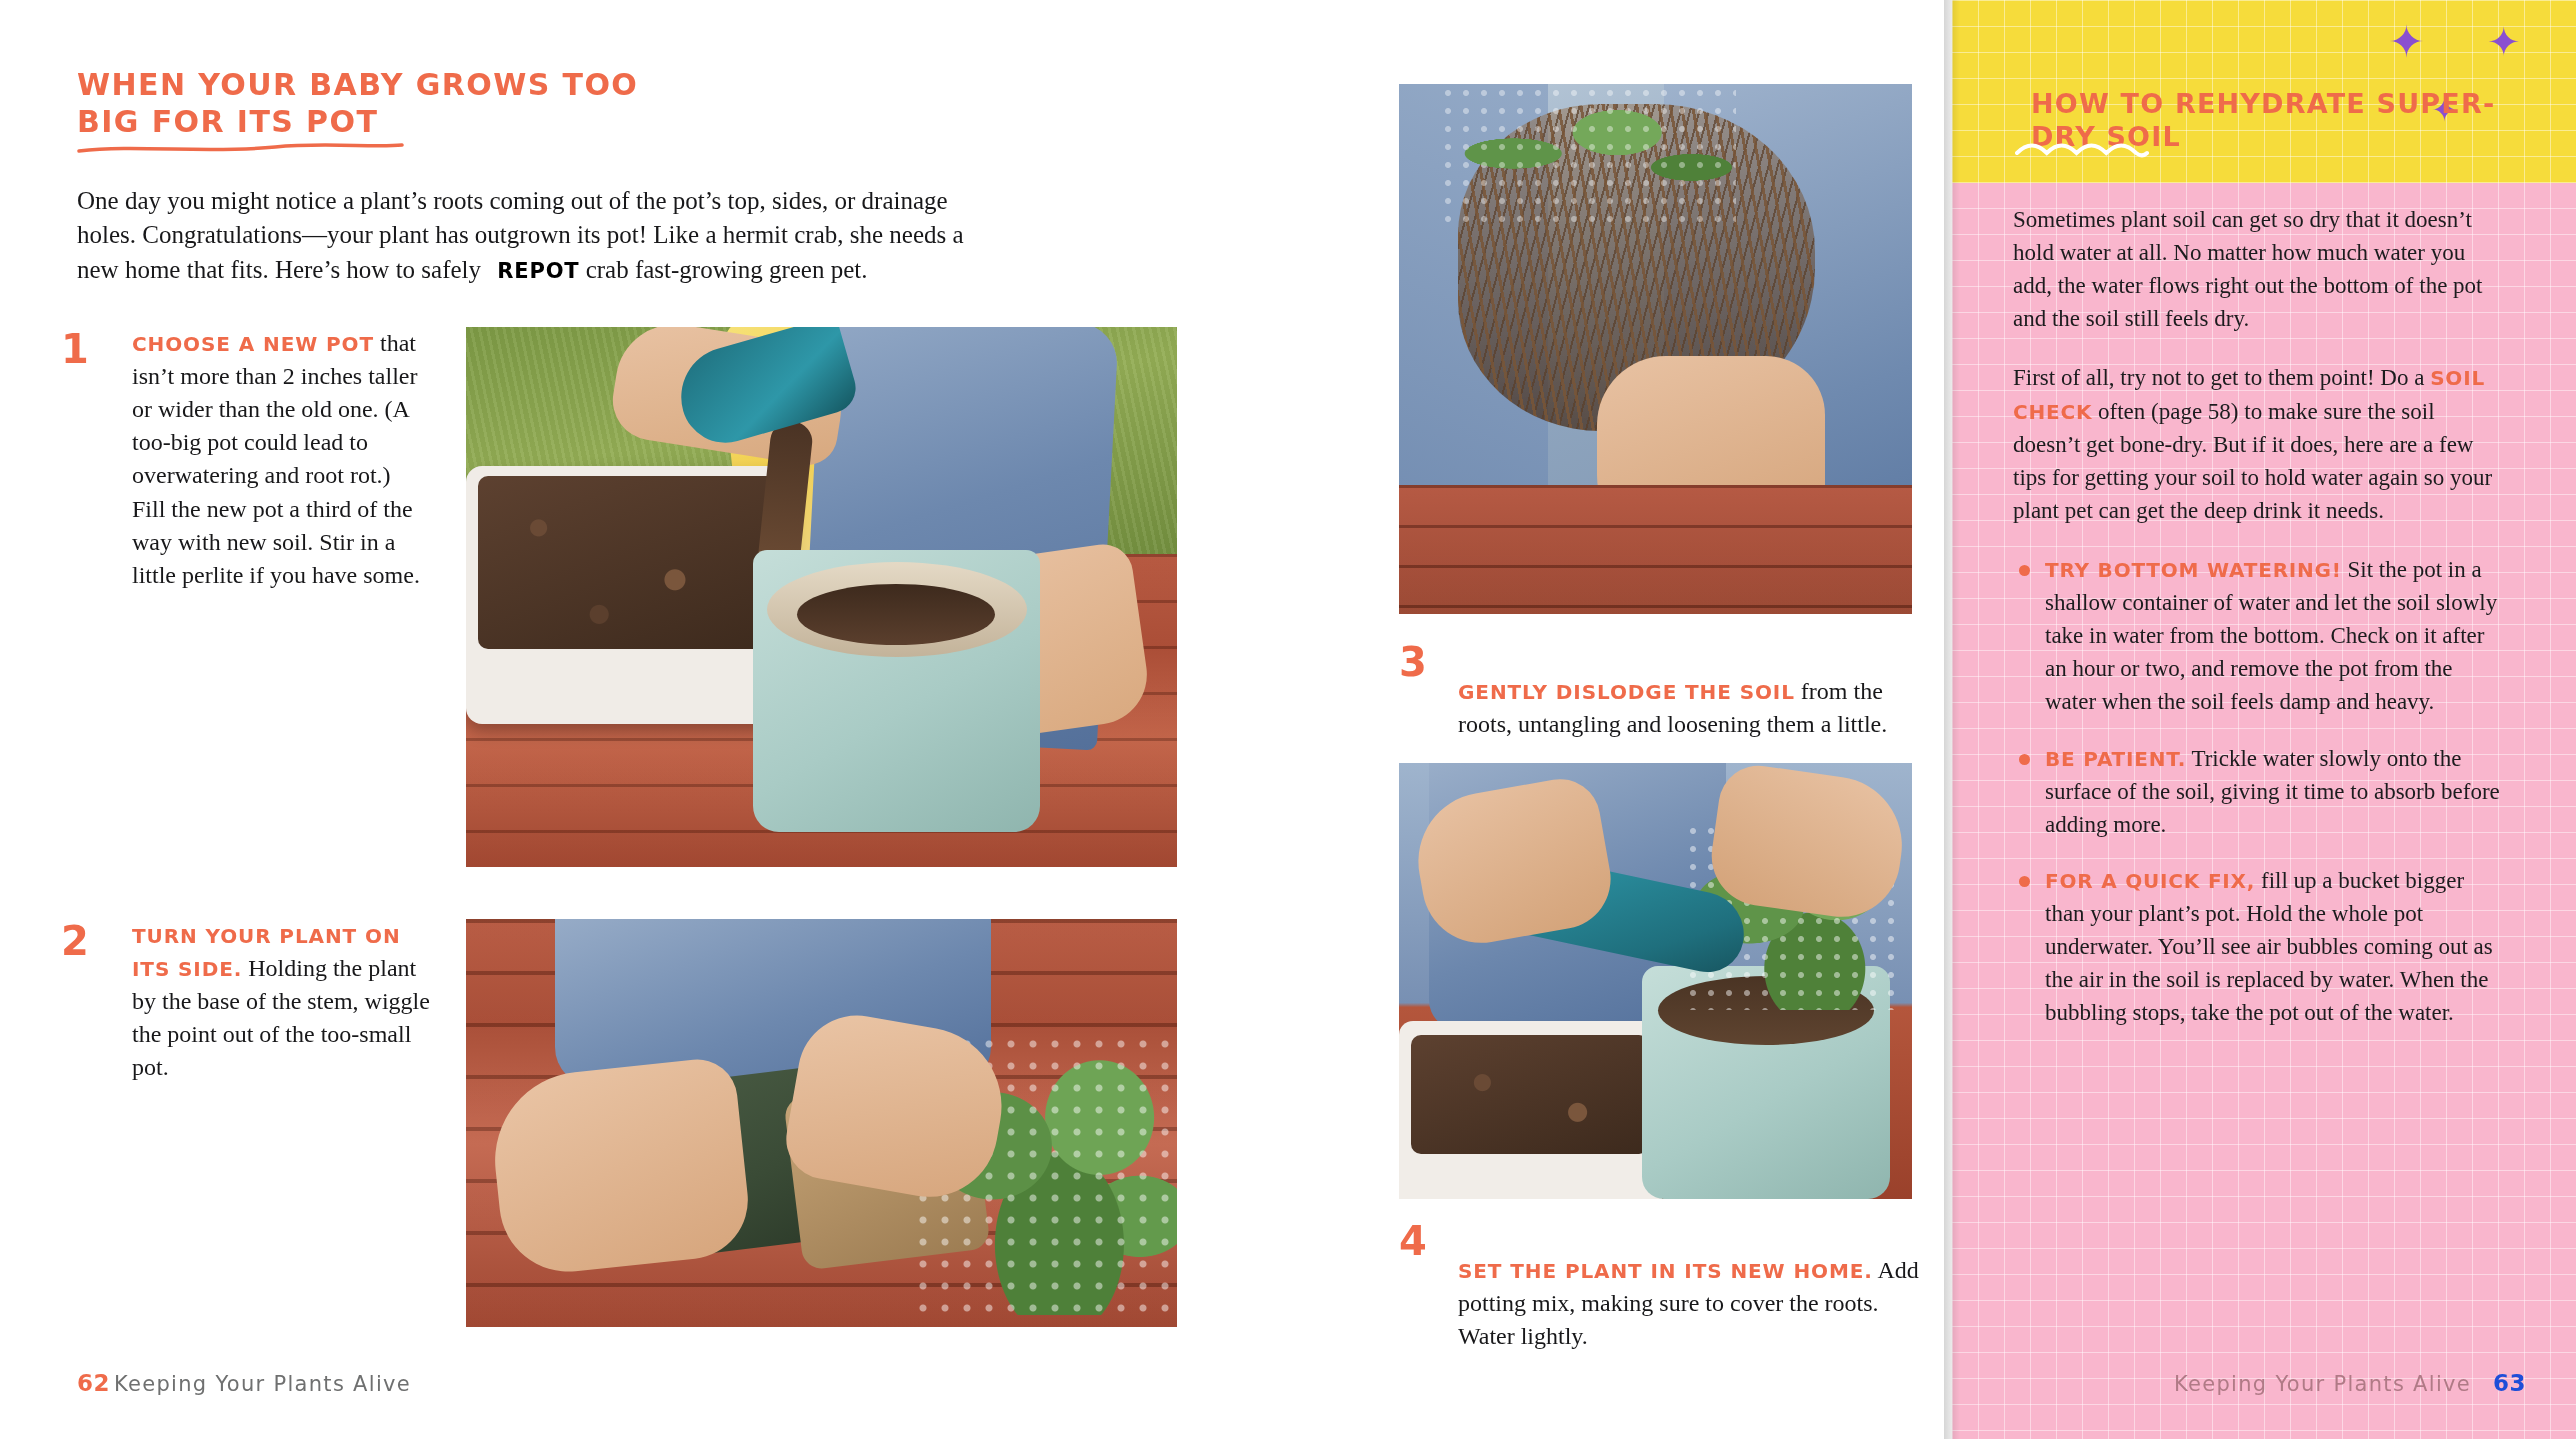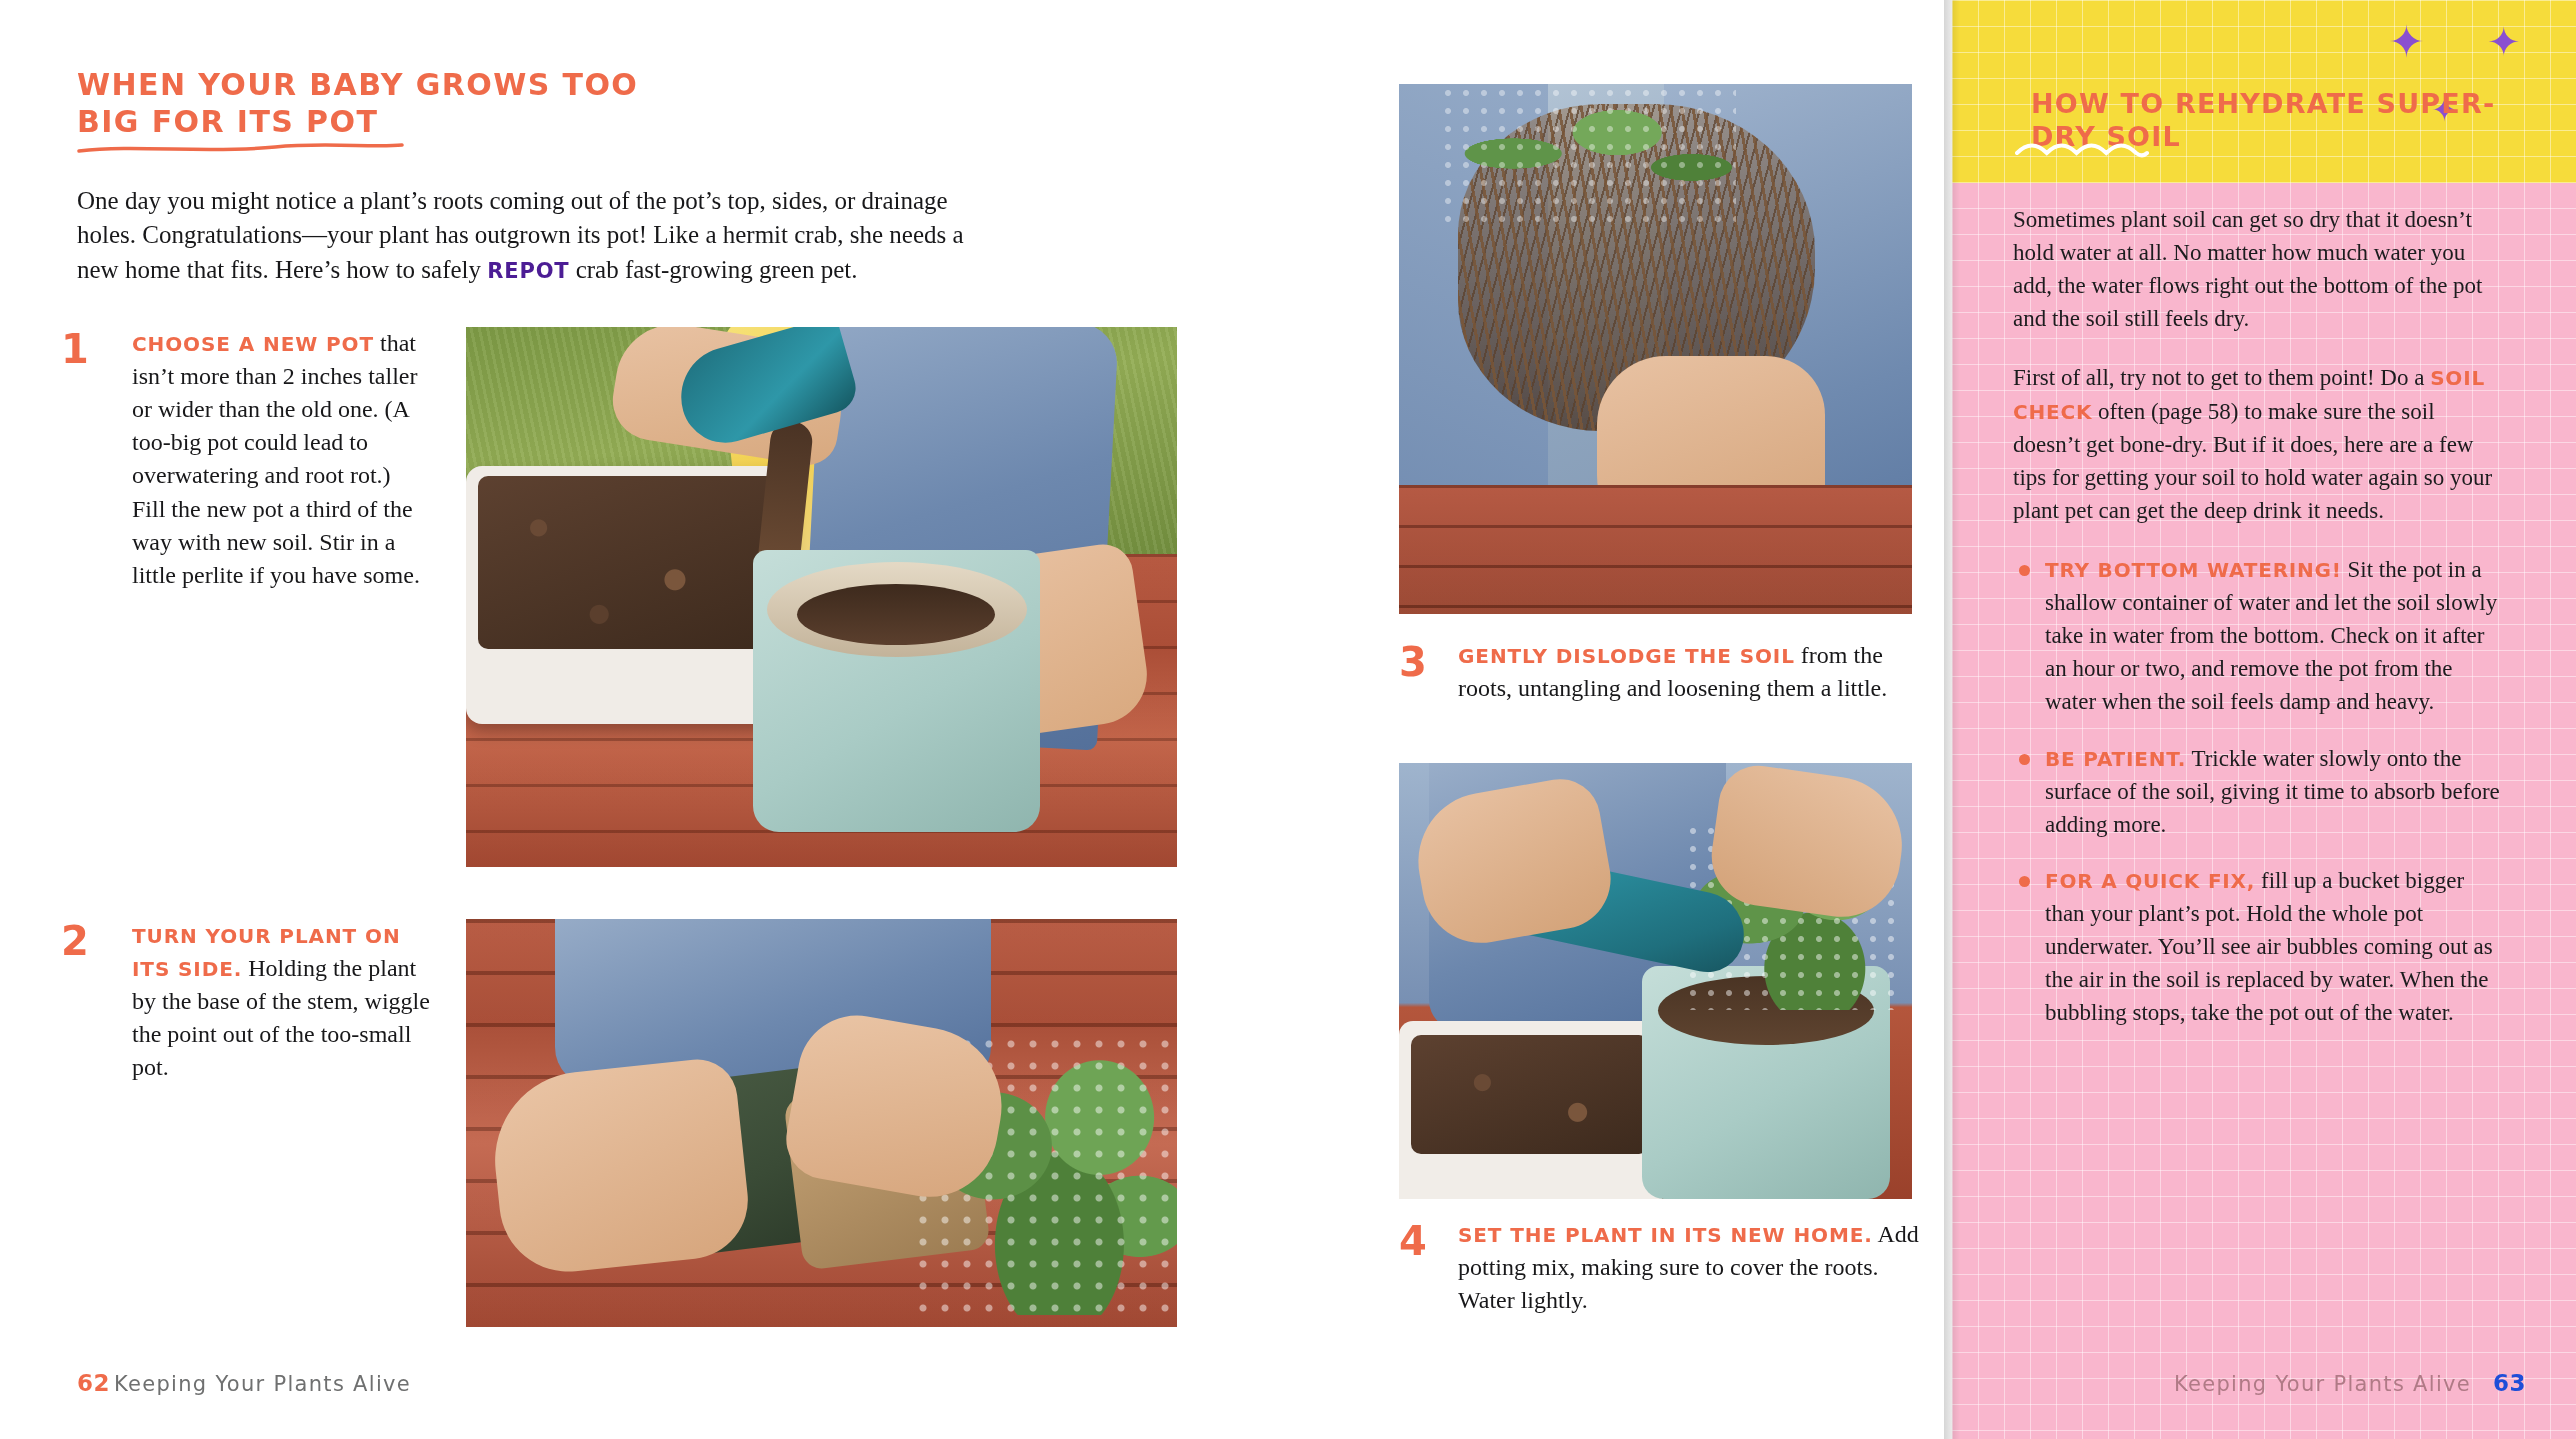--- a/index.html
+++ b/index.html
@@ -59,21 +59,22 @@
     width: 921px;
     font-size: 25px;
     line-height: 1.37;
     color: #18181a;
   }
   .repot-word {
     font-family: "DejaVu Sans", sans-serif;
     font-weight: bold;
     font-size: 21px;
     letter-spacing: 0.8px;
-    color: #4c1d95;
+    color: #000000;
+    margin-left: 10px;
   }
 
   .step {
     position: absolute;
   }
   .step-num {
     position: absolute;
     font-family: "DejaVu Sans", sans-serif;
     font-weight: bold;
     font-size: 40px;
@@ -366,20 +367,21 @@
     font-size: 40px;
     color: #ef6b4a;
     line-height: 1;
   }
   .cap-text {
     position: absolute;
     font-size: 24px;
     line-height: 1.38;
     color: #18181a;
     width: 416px;
+    margin-top: 36px;
   }
 
   .folio-left {
     position: absolute;
     left: 77px;
     bottom: 44px;
     display: flex;
     align-items: baseline;
     gap: 4px;
     font-family: "DejaVu Sans", sans-serif;

